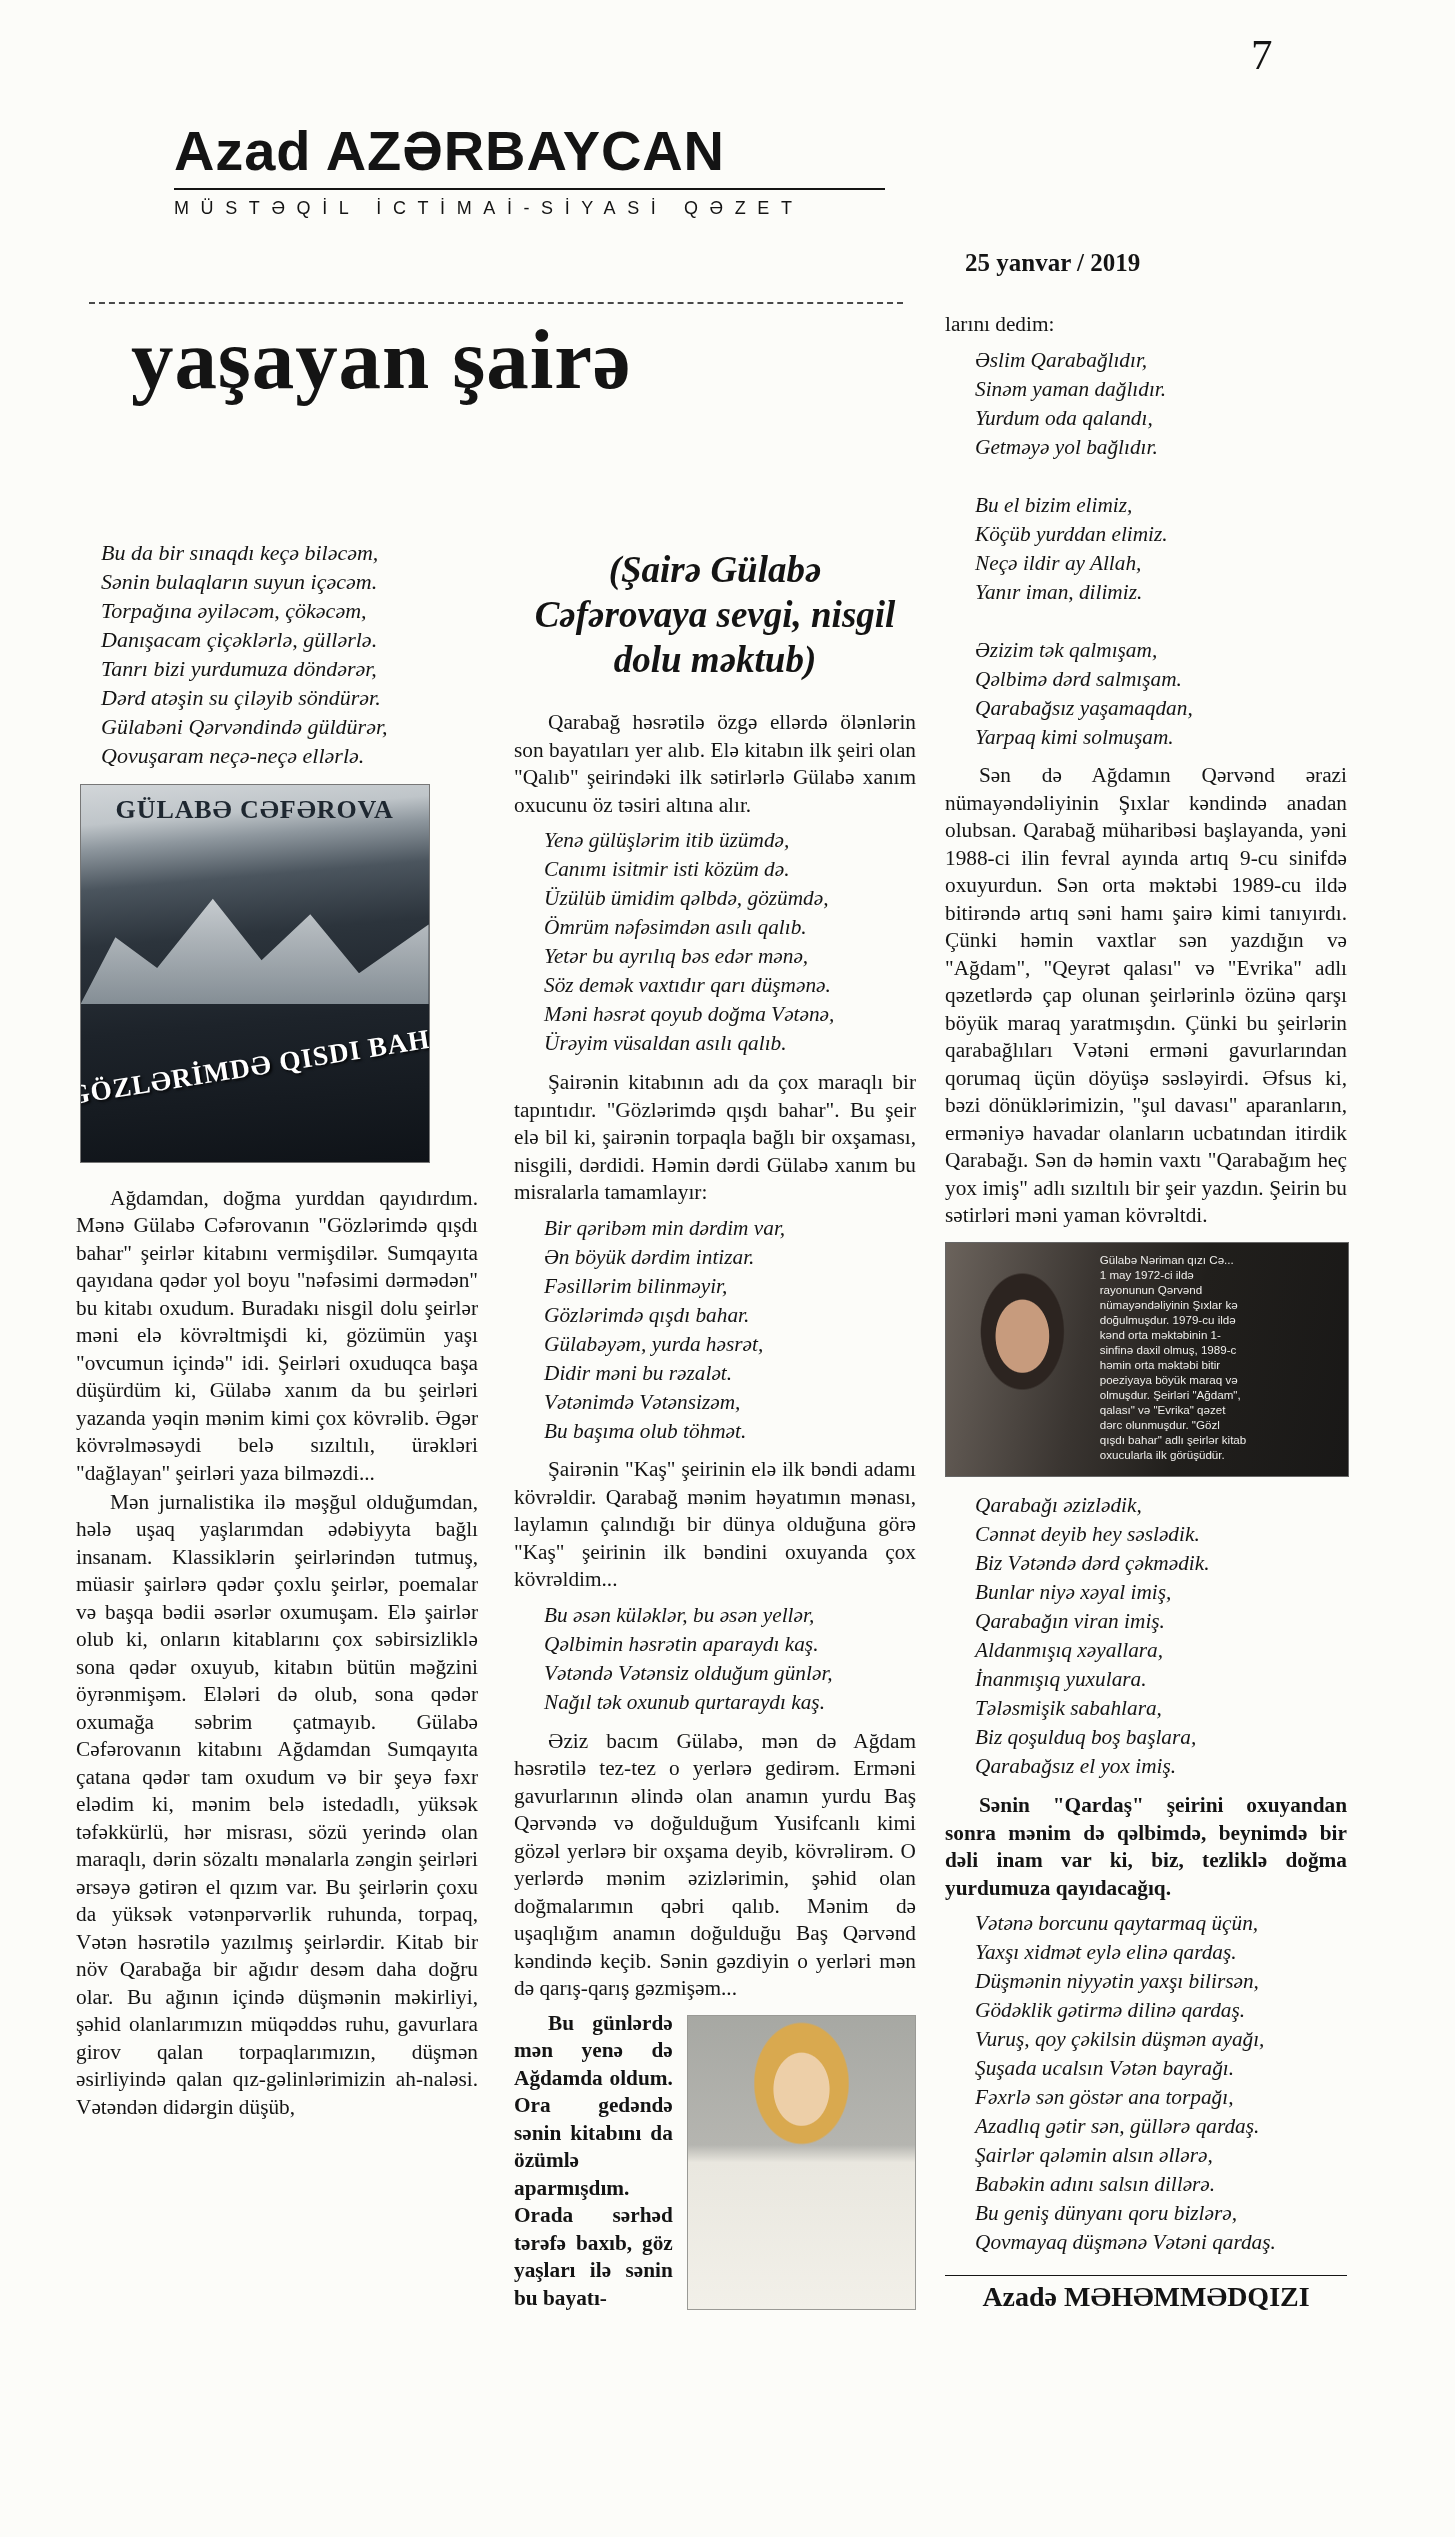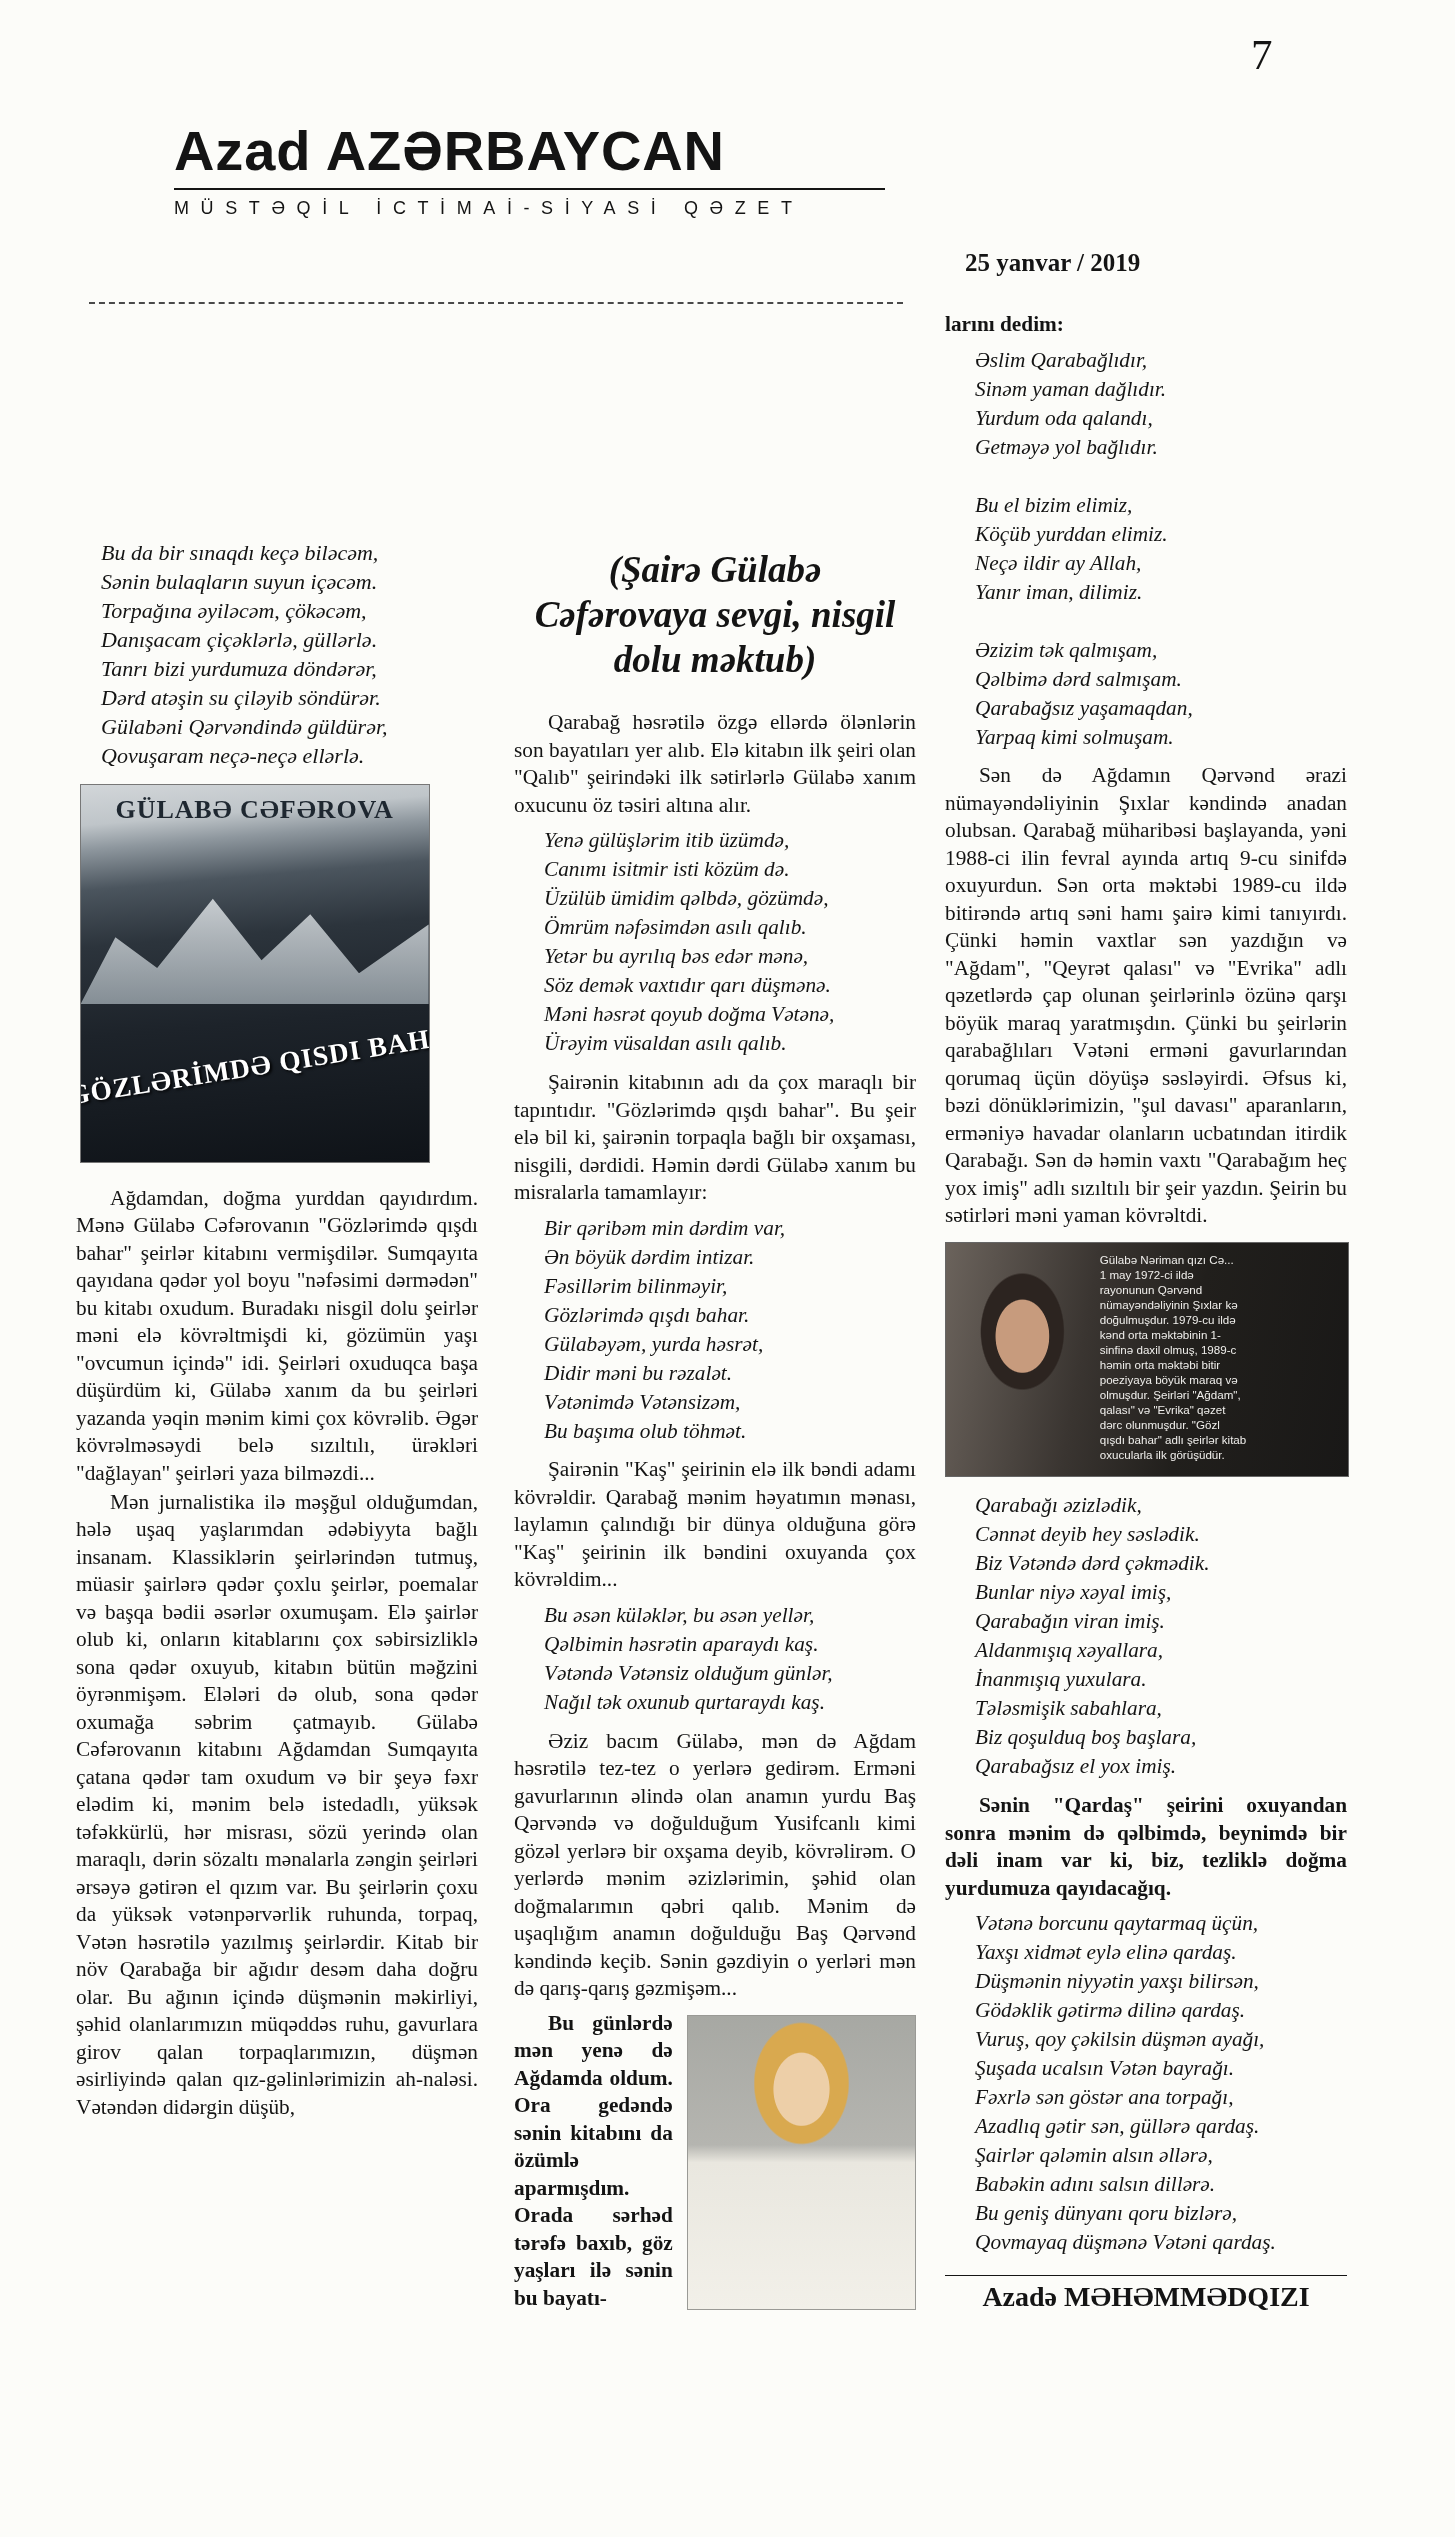--- a/index.html
+++ b/index.html
@@ -29,21 +29,21 @@
     font-size:85px; font-weight:bold; line-height:1.1; letter-spacing:0.9px;
   }
 
   .col { position:absolute; width:402px; font-size:21.3px; line-height:27.5px; text-align:justify; }
   .col1 { left:76px;  top:531px; }
   .col2 { left:514px; top:531px; }
   .col3 { left:945px; top:311px; }
 
   .col p { margin:0 0 1.8px 0; text-indent:34px; }
   .bold-para { font-weight:bold; }
-  .lead-bold { font-weight:bold; text-indent:0 !important; }
+  .lead-bold { font-weight:normal; text-indent:0 !important; }
 
   .poem {
     font-style:italic; white-space:pre-line; text-align:left;
     margin:7.1px 0 10.7px 30px; line-height:29px; text-indent:0;
   }
   .opening-poem { margin-left:25px; font-size:22px; }
 
   .subheadline {
     font-weight:bold; font-style:italic; font-size:37px; line-height:1.22;
     text-align:center; margin:16px 5.3px 27px 5.3px;
@@ -109,20 +109,21 @@
 
   <div class="masthead">
     <div class="masthead-title">Azad AZƏRBAYCAN</div>
     <div class="masthead-subtitle">MÜSTƏQİL İCTİMAİ-SİYASİ QƏZET</div>
   </div>
   <div class="issue-date">25 yanvar / 2019</div>
 
   <div class="dashed-rule"></div>
 
   <h1 class="headline">
+    <div>yaşayan şairə</div>
   </h1>
 
   <div class="col col1">
     <div class="poem opening-poem">Bu da bir sınaqdı keçə biləcəm,
 Sənin bulaqların suyun içəcəm.
 Torpağına əyiləcəm, çökəcəm,
 Danışacam çiçəklərlə, güllərlə.
 Tanrı bizi yurdumuza döndərər,
 Dərd atəşin su çiləyib söndürər.
 Gülabəni Qərvəndində güldürər,

